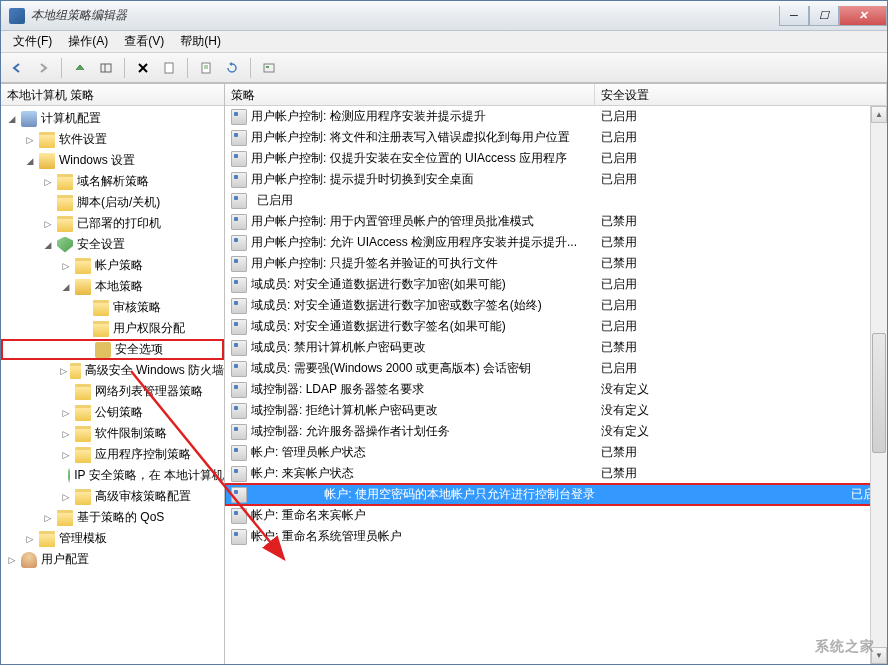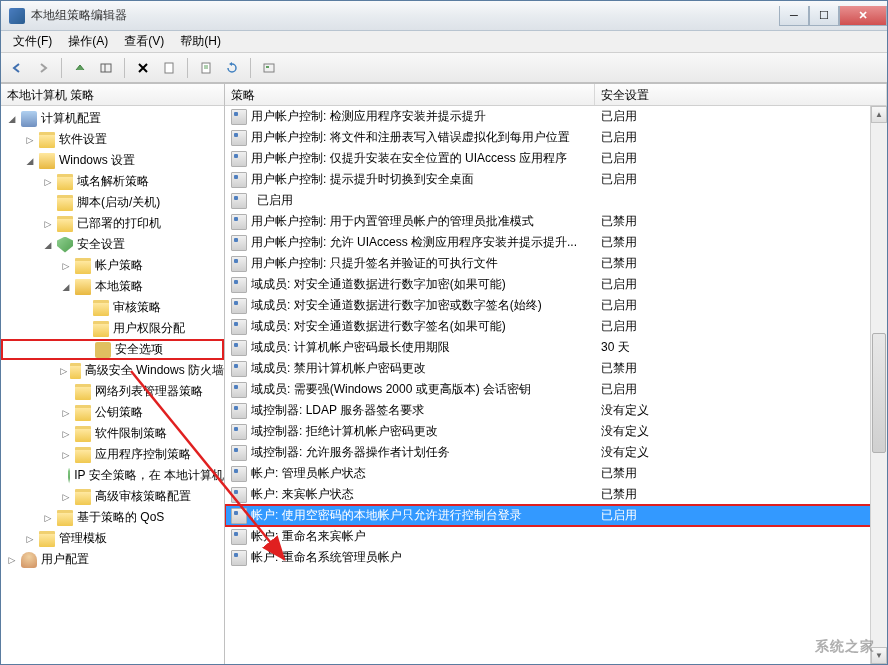--- a/index.html
+++ b/index.html
@@ -12,20 +12,21 @@
       display: flex; flex-direction: column;
       position: relative;
     }
     
     .titlebar {
       height: 30px;
       background: linear-gradient(to bottom, #f8f9fb 0%, #e8ecf0 50%, #dde2e8 100%);
       border-bottom: 1px solid #b8c4d0;
       display: flex; align-items: center;
       padding-left: 8px;
+      font-style: italic;
     }
     .titlebar-icon {
       width: 16px; height: 16px; margin-right: 6px;
       background: linear-gradient(135deg, #4a7dc0, #2a5d90);
       border-radius: 2px;
     }
     .titlebar-title { flex: 1; color: #333; }
     .win-buttons { display: flex; }
     .win-btn {
       width: 30px; height: 20px;
@@ -120,21 +121,21 @@
     }
     .col-policy { width: 370px; }
     .col-setting { flex: 1; }
     
     .list-row {
       display: flex; height: 21px;
       align-items: center;
       cursor: pointer;
     }
     .list-row.selected { background: #3399ff; color: #fff; }
-    .list-row.boxed { outline: 2px solid #e02020; outline-offset: -1px; }
+    .list-row.boxed { outline: 2px solid #e02020; outline-offset: -1px; text-align: right; }
     .row-icon {
       width: 16px; height: 16px; margin: 0 4px 0 6px;
       background: linear-gradient(to bottom, #f0f0f0, #d0d0d0);
       border: 1px solid #b0b0b0; border-radius: 1px;
       position: relative;
       flex-shrink: 0;
     }
     .row-icon::after {
       content: ""; position: absolute; top: 2px; left: 2px;
       width: 4px; height: 4px; background: #5080c0; border-radius: 1px;
@@ -415,25 +416,20 @@
             <span class="row-policy">域成员: 对安全通道数据进行数字加密或数字签名(始终)</span>
             <span class="row-setting">已启用</span>
           </div>
           <div class="list-row">
             <span class="row-icon"></span>
             <span class="row-policy">域成员: 对安全通道数据进行数字签名(如果可能)</span>
             <span class="row-setting">已启用</span>
           </div>
           <div class="list-row">
             <span class="row-icon"></span>
-            <span class="row-policy">域成员: 计算机帐户密码最长使用期限</span>
-            <span class="row-setting">30 天</span>
-          </div>
-          <div class="list-row">
-            <span class="row-icon"></span>
             <span class="row-policy">域成员: 禁用计算机帐户密码更改</span>
             <span class="row-setting">已禁用</span>
           </div>
           <div class="list-row">
             <span class="row-icon"></span>
             <span class="row-policy">域成员: 需要强(Windows 2000 或更高版本) 会话密钥</span>
             <span class="row-setting">已启用</span>
           </div>
           <div class="list-row">
             <span class="row-icon"></span>

